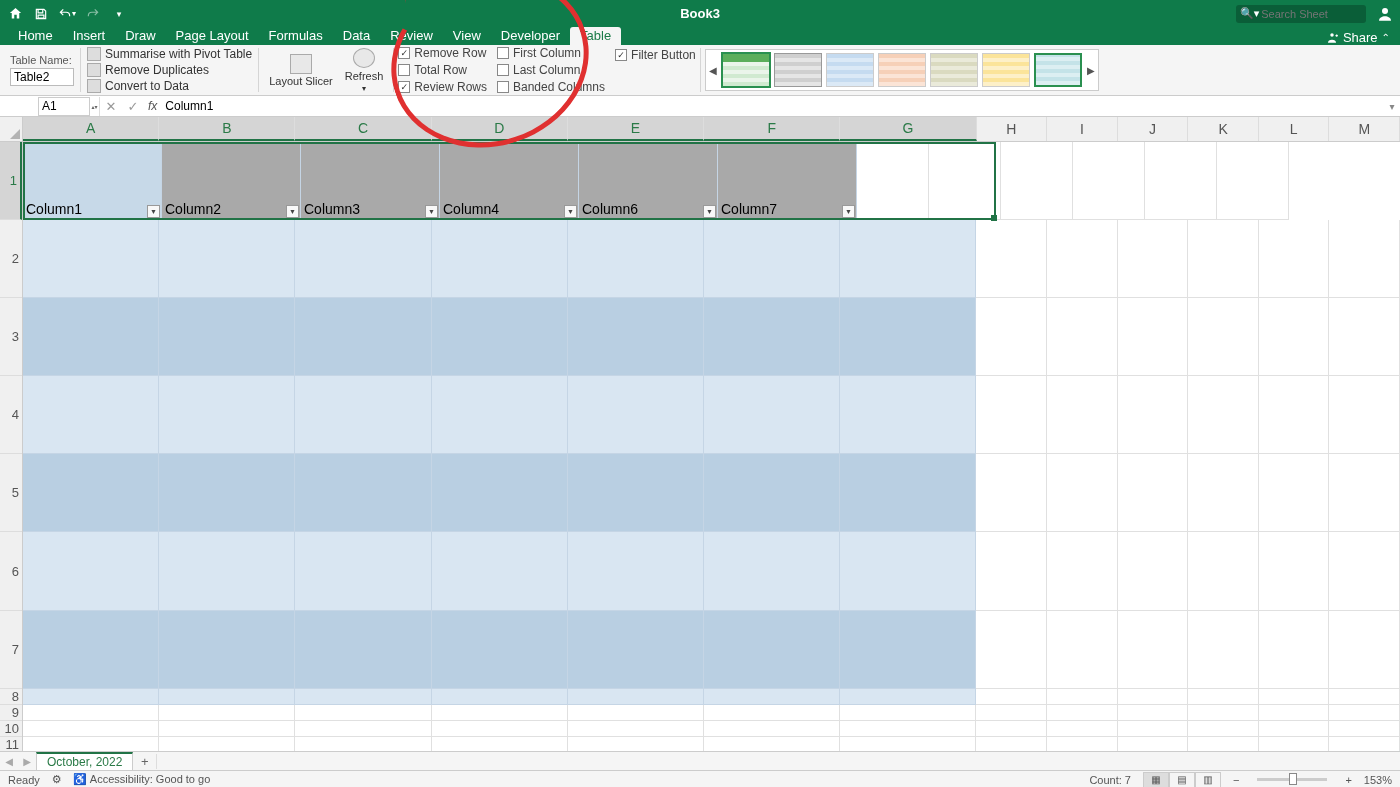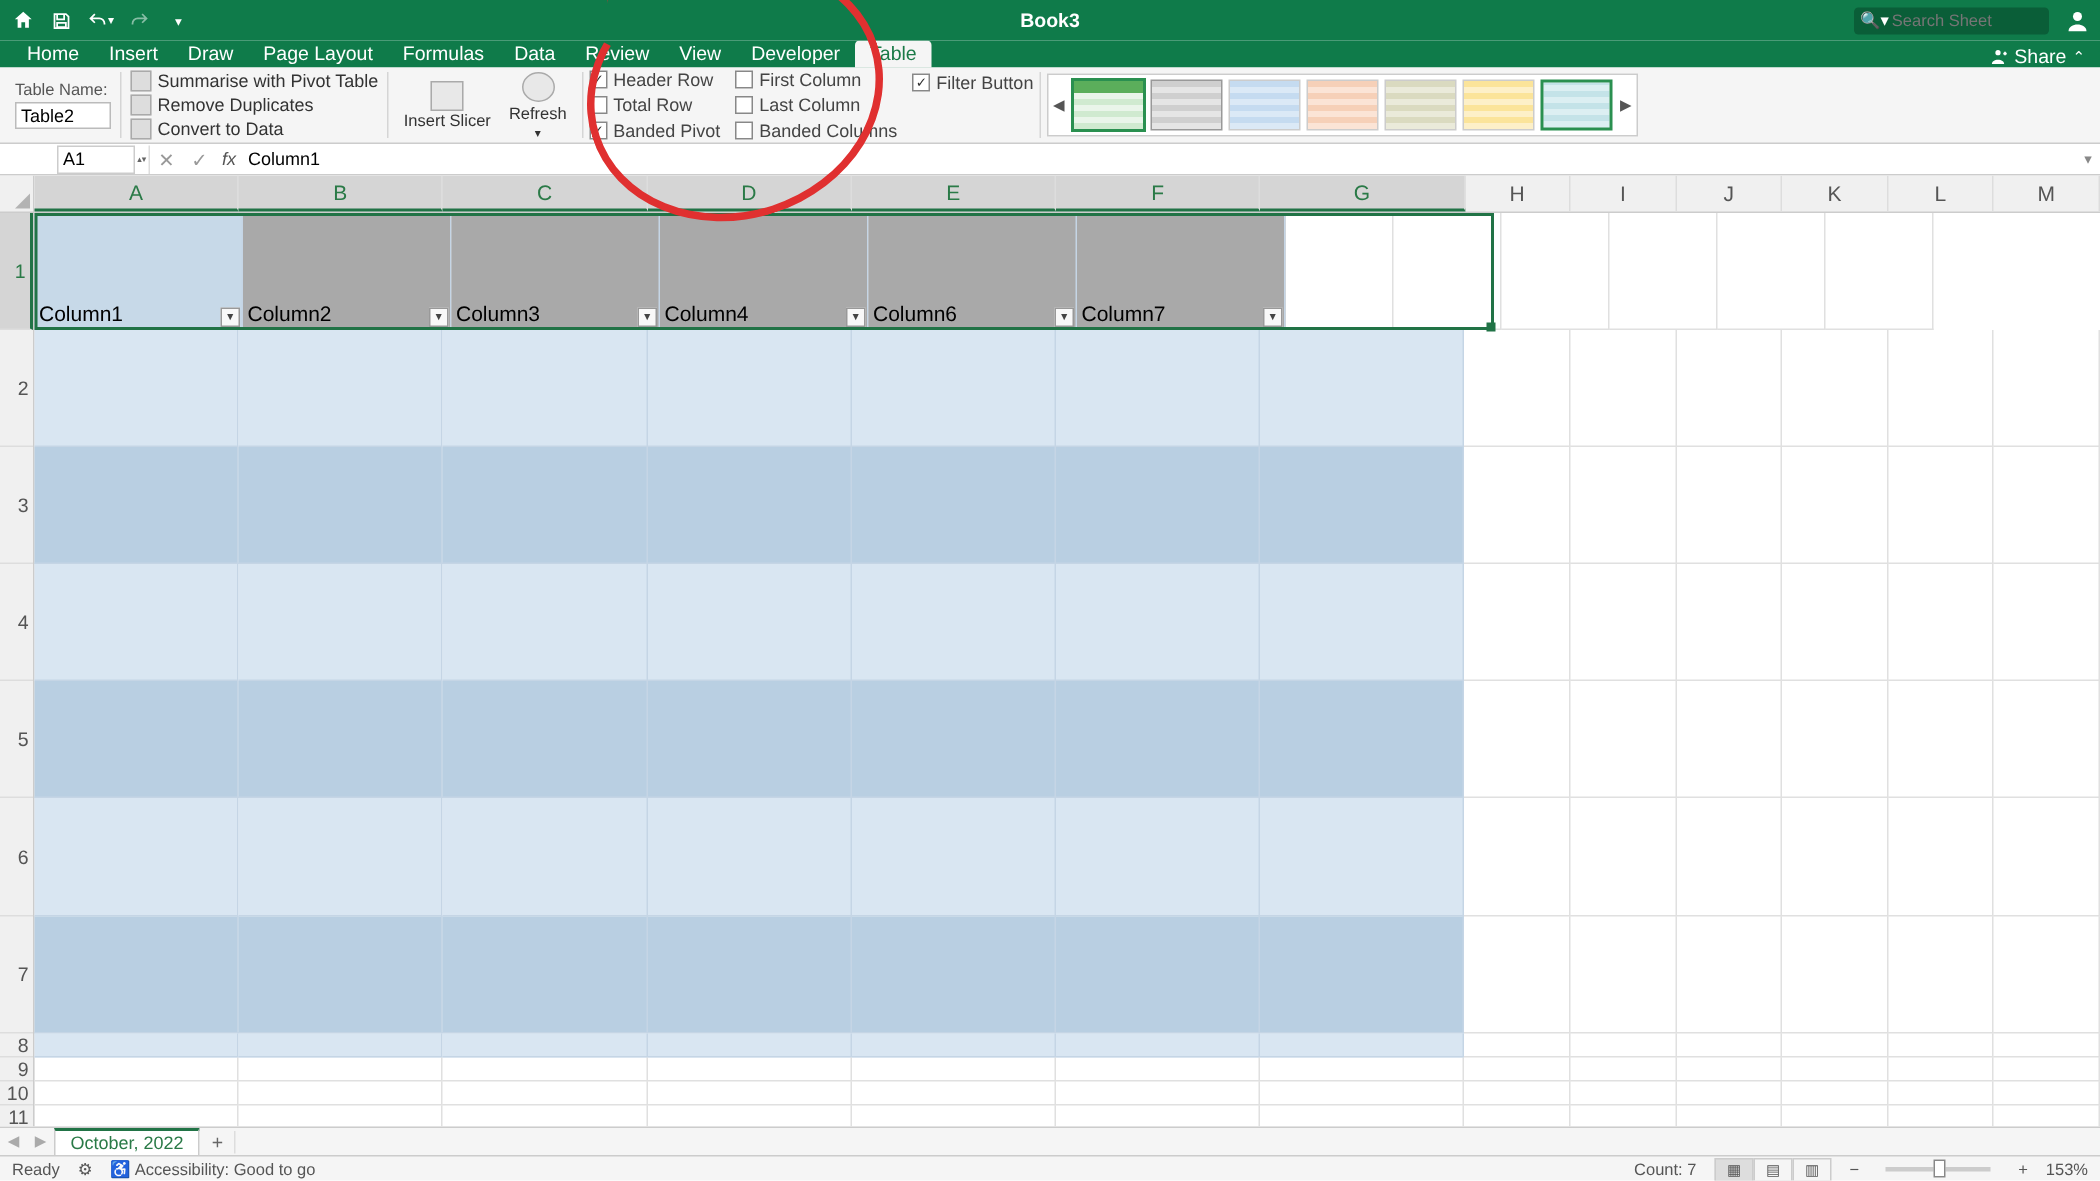--- a/index.html
+++ b/index.html
@@ -178,41 +178,41 @@
         </div>
       <div class="tool-item">
           <span class="mini-icon"></span>
           <span>Convert to Data</span>
         </div>
     </div>
   </div>
   <div class="ribbon-group">
     <div class="big-btn">
         <span class="big-icon"></span>
-        <span style="text-align:center;line-height:1"><span>Insert Slicer</span></span>
+        <span style="text-align:center;line-height:1"><span>Layout Slicer</span></span>
       </div>
     <div class="big-btn">
         <span class="big-icon" style="border-radius:50%"></span>
         <span>Refresh</span>
         <span style="font-size:8px">▾</span>
       </div>
   </div>
   <div class="ribbon-group" style="gap:10px">
     <div class="tool-col" style="gap:2px">
       <div class="chk-item">
           <span class="chk-box checked"></span>
-          <span>Header Row</span>
+          <span>Remove Row</span>
         </div>
       <div class="chk-item">
           <span class="chk-box"></span>
           <span>Total Row</span>
         </div>
       <div class="chk-item">
           <span class="chk-box checked"></span>
-          <span>Banded Pivot</span>
+          <span>Review Rows</span>
         </div>
     </div>
     <div class="tool-col" style="gap:2px">
       <div class="chk-item">
           <span class="chk-box"></span>
           <span>First Column</span>
         </div>
       <div class="chk-item">
           <span class="chk-box"></span>
           <span>Last Column</span>

